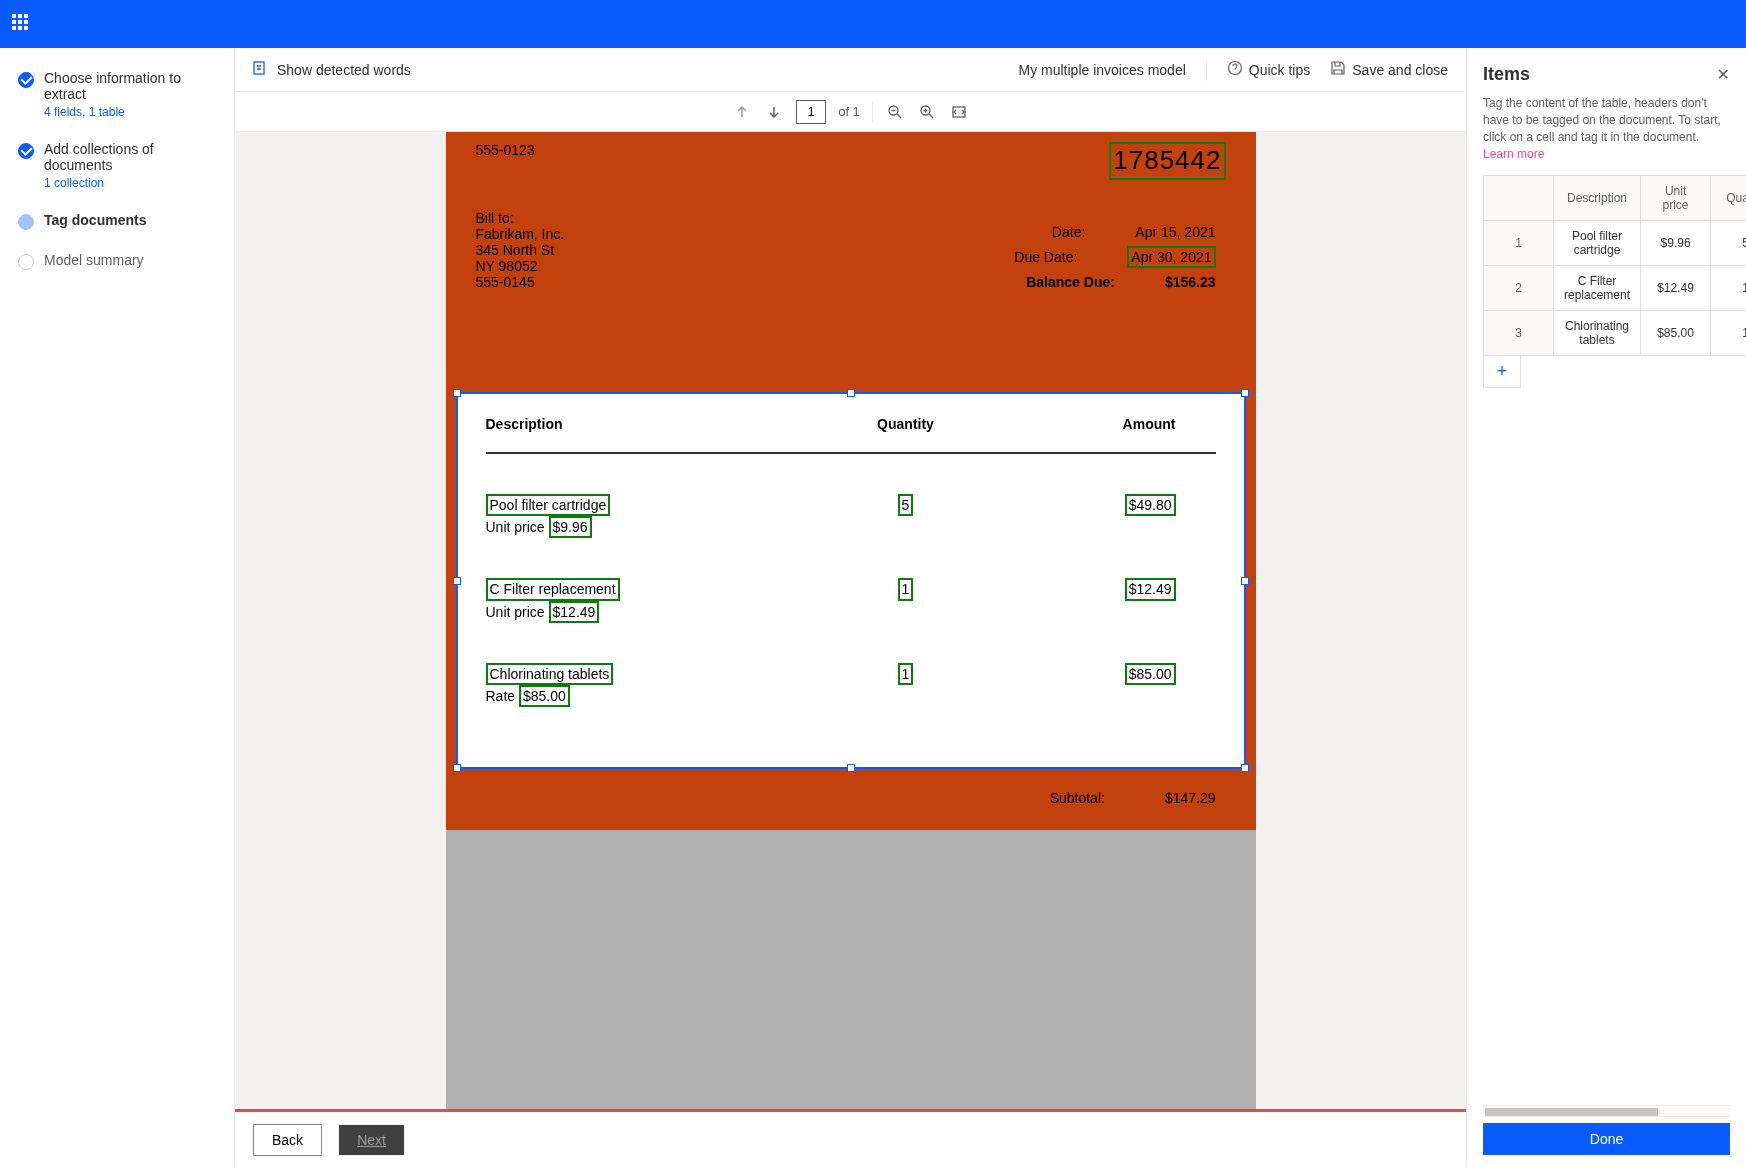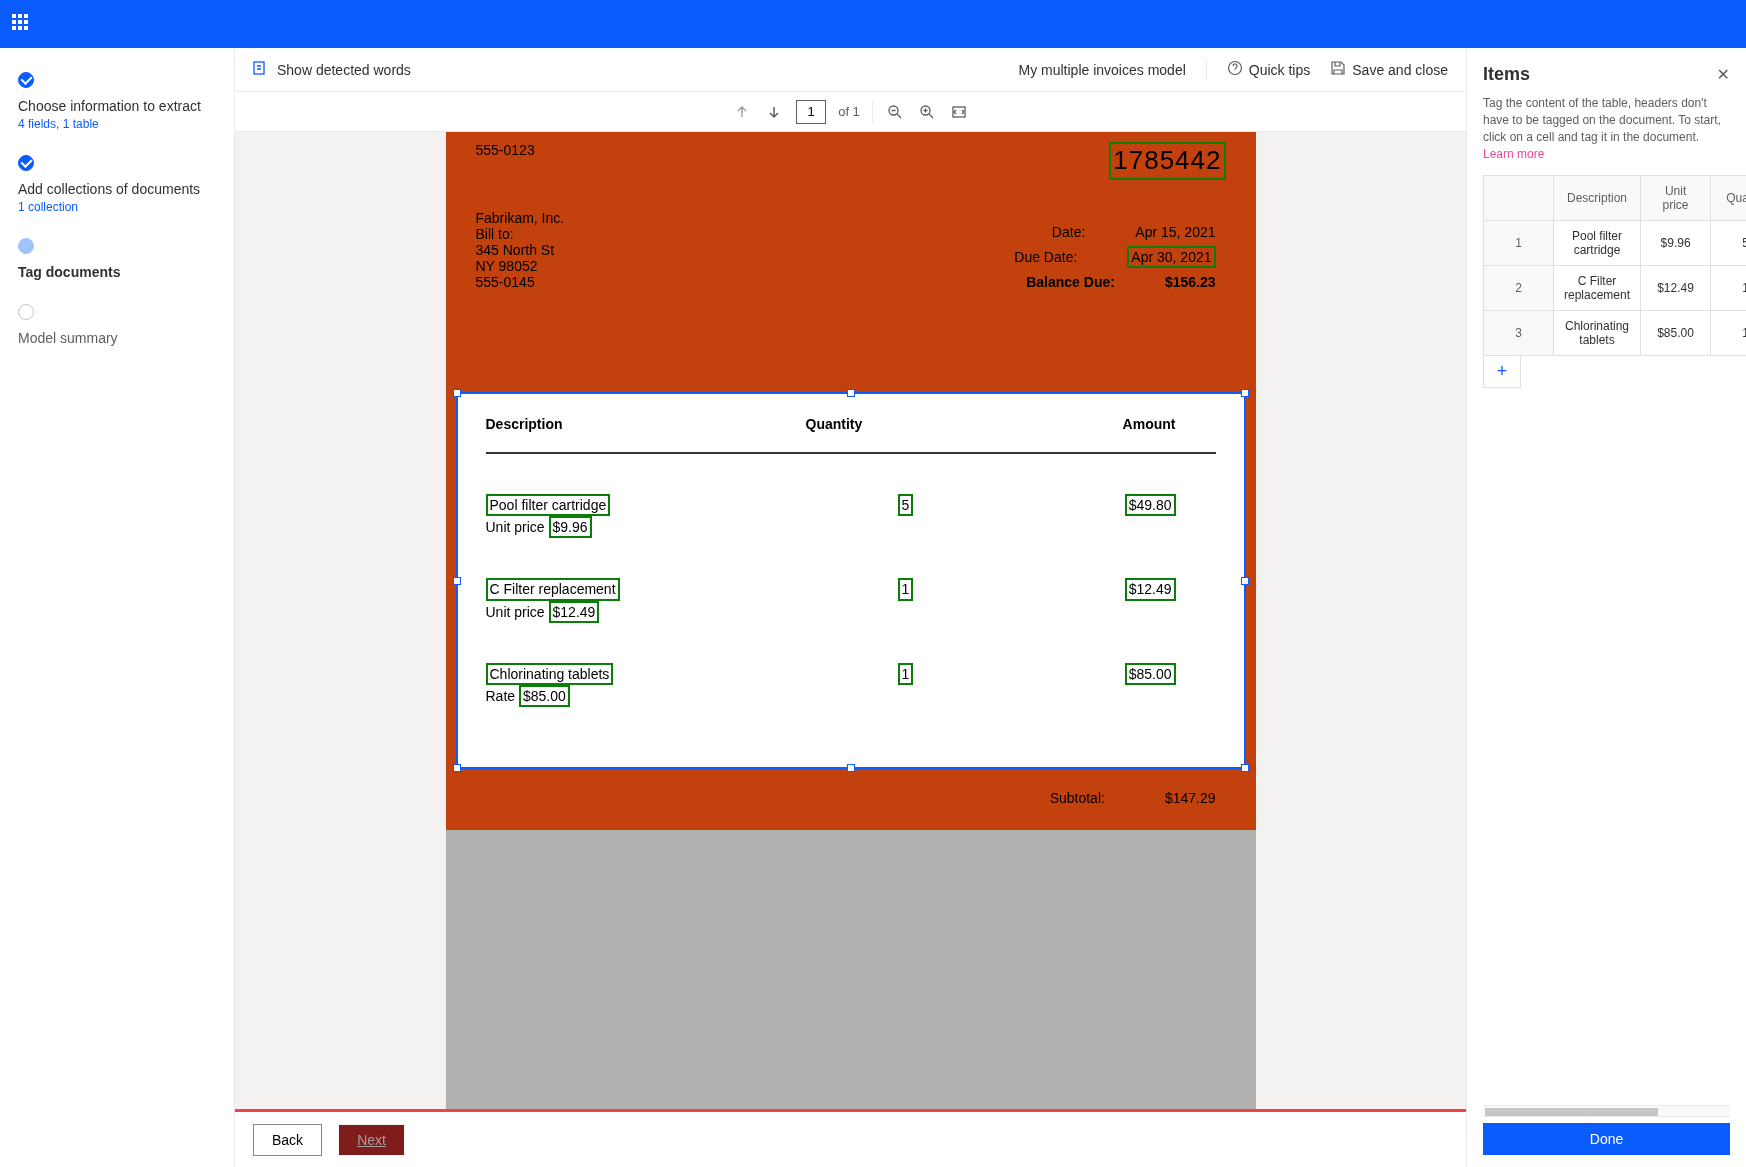--- a/index.html
+++ b/index.html
@@ -5,21 +5,21 @@
 * { box-sizing: border-box; margin: 0; padding: 0; }
 body { font-family: "Segoe UI", -apple-system, sans-serif; font-size: 14px; color: #323130; background: #fff; overflow: hidden; }
 
 .topbar { height: 48px; background: #0b5cff; display: flex; align-items: center; padding: 0 12px; }
 .waffle { width: 20px; height: 20px; display: grid; grid-template-columns: repeat(3,4px); grid-template-rows: repeat(3,4px); gap: 2px; cursor: pointer; }
 .waffle span { background: #fff; width: 4px; height: 4px; }
 
 .app { display: flex; height: calc(100vh - 48px); }
 
 .leftnav { width: 235px; border-right: 1px solid #edebe9; padding: 22px 18px; }
-.step { display: flex; align-items: flex-start; gap: 10px; margin-bottom: 22px; flex-direction: column; }
+.step { display: flex; align-items: flex-start; gap: 10px; margin-bottom: 22px; }
 .step-bullet { width: 16px; height: 16px; border-radius: 50%; border: 1px solid #c8c6c4; background: #fff; flex-shrink: 0; margin-top: 2px; position: relative; }
 .step-bullet.done { background: #0b5cff; border-color: #0b5cff; }
 .step-bullet.done::after { content: ""; position: absolute; left: 4px; top: 1px; width: 5px; height: 8px; border: solid #fff; border-width: 0 2px 2px 0; transform: rotate(45deg); }
 .step-bullet.active { background: #9ec3ff; border-color: #9ec3ff; }
 .step-text { font-size: 14px; color: #323130; }
 .step-text.active { font-weight: 600; }
 .step-text.muted { color: #605e5c; }
 .step-sub { font-size: 12px; color: #0b5cff; margin-top: 3px; }
 
 .center { flex: 1; display: flex; flex-direction: column; min-width: 0; }
@@ -44,31 +44,31 @@
 .billto-right .lbl { display: inline-block; width: 120px; text-align: right; margin-right: 50px; }
 .billto-right .row { margin-bottom: 6px; }
 .billto-right .bold { font-weight: 700; }
 
 .sel-table { position: absolute; left: 10px; right: 10px; top: 260px; background: #fff; border: 2px solid #0b5cff; padding: 22px 28px 60px 28px; }
 .sel-table .hnd { position: absolute; width: 8px; height: 8px; background: #fff; border: 1px solid #0b5cff; }
 .h-tl { top: -5px; left: -5px; } .h-tr { top: -5px; right: -5px; } .h-bl { bottom: -5px; left: -5px; } .h-br { bottom: -5px; right: -5px; }
 .h-tm { top: -5px; left: 50%; margin-left: -4px; } .h-bm { bottom: -5px; left: 50%; margin-left: -4px; }
 .h-ml { top: 50%; left: -5px; margin-top: -4px; } .h-mr { top: 50%; right: -5px; margin-top: -4px; }
 .tblhdr { display: flex; font-weight: 700; padding-bottom: 20px; border-bottom: 2px solid #333; }
-.tblhdr .c1 { width: 320px; } .tblhdr .c2 { width: 200px; } .tblhdr .c3 { flex: 1; text-align: right; padding-right: 40px; }
+.tblhdr .c1 { width: 320px; } .tblhdr .c2 { width: 200px; text-align: center; } .tblhdr .c3 { flex: 1; text-align: right; padding-right: 40px; }
 .tblrow { display: flex; margin-top: 40px; align-items: flex-start; }
 .tblrow .c1 { width: 320px; } .tblrow .c2 { width: 200px; text-align: center; } .tblrow .c3 { flex: 1; text-align: right; padding-right: 40px; }
 
 .subtotal { position: absolute; right: 40px; bottom: 24px; display: flex; gap: 60px; }
 
 .hint { position: absolute; left: 50%; transform: translateX(-50%); bottom: 24px; background: #fff; border: 1px solid #e1dfdd; border-radius: 3px; box-shadow: 0 2px 6px rgba(0,0,0,.12); padding: 10px 16px; display: flex; align-items: center; gap: 10px; font-size: 12px; color: #605e5c; }
 
 .footer { height: 58px; display: flex; align-items: center; padding: 0 18px; gap: 16px; border-top: 3px solid #ef4444; }
 .btn { height: 32px; padding: 0 18px; border: 1px solid #8a8886; background: #fff; cursor: pointer; font-size: 14px; }
-.btn[disabled] { background: #7f1d1d; border-color: #f3f2f1; color: #a19f9d; cursor: default; text-decoration: underline; }
+.btn[disabled] { background: #404040; border-color: #f3f2f1; color: #a19f9d; cursor: default; text-decoration: underline; }
 
 .rightpanel { width: 280px; border-left: 1px solid #edebe9; display: flex; flex-direction: column; padding: 16px 0 12px 0; }
 .rp-head { display: flex; align-items: center; justify-content: space-between; padding: 0 16px; }
 .rp-title { font-size: 18px; font-weight: 600; }
 .rp-close { cursor: pointer; font-size: 16px; color: #605e5c; }
 .rp-desc { font-size: 12px; color: #605e5c; padding: 10px 16px 2px 16px; line-height: 1.4; }
 .rp-learn { font-size: 12px; color: #ec4899; padding: 0 16px; cursor: pointer; }
 .rp-tablewrap { overflow-x: auto; margin-top: 14px; padding-left: 16px; flex-shrink: 0; }
 .rp-table { border-collapse: collapse; font-size: 12px; }
 .rp-table th, .rp-table td { border: 1px solid #e1dfdd; padding: 8px 10px; text-align: center; min-width: 70px; }
@@ -199,22 +199,22 @@
 
     <div class="canvas-wrap">
       <div class="doc">
         <div class="doc-inner">
           <div class="top-row">
             <div>555-0123</div>
             <div><span class="tagged" style="font-size:26px;letter-spacing:1px;">1785442</span></div>
           </div>
 
           <div class="billto">
+            <div>Bill to:</div>
             <div>Fabrikam, Inc.</div>
-            <div>Bill to:</div>
             <div>345 North St</div>
             <div>NY 98052</div>
             <div>555-0145</div>
           </div>
 
           <div class="billto-right">
             <div class="row"><span class="lbl">Date:</span><span>Apr 15, 2021</span></div>
             <div class="row"><span class="lbl">Due Date:</span><span class="tagged">Apr 30, 2021</span></div>
             <div class="row"><span class="lbl bold">Balance Due:</span><span class="bold">$156.23</span></div>
           </div>

